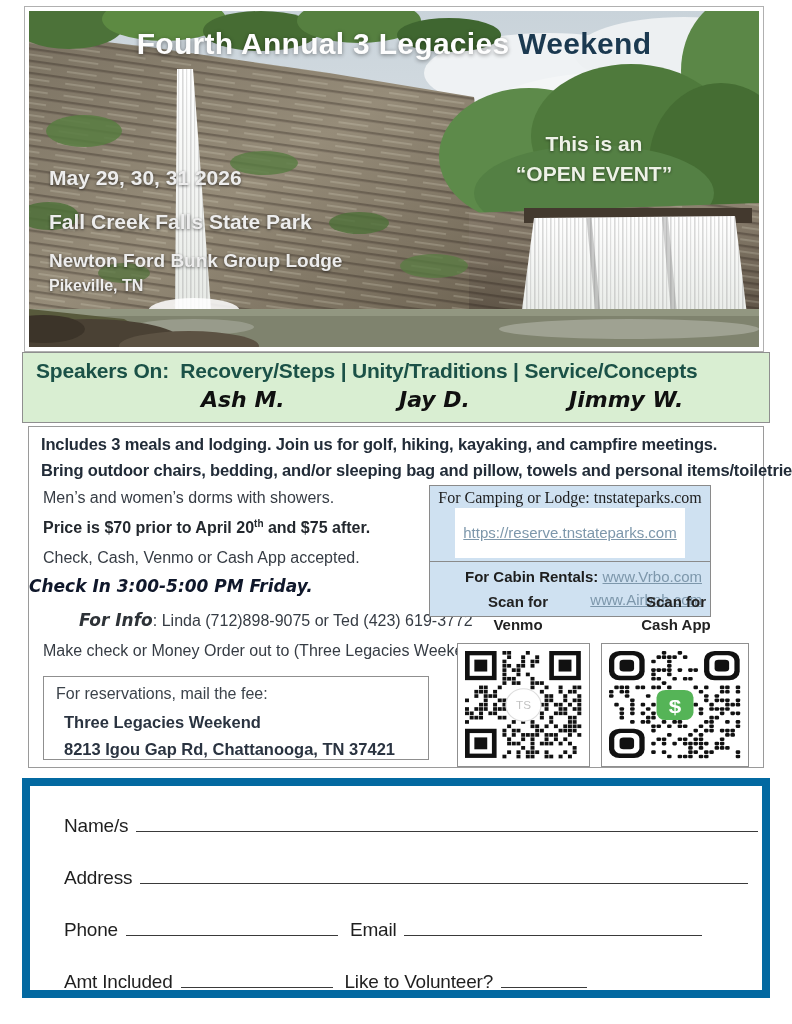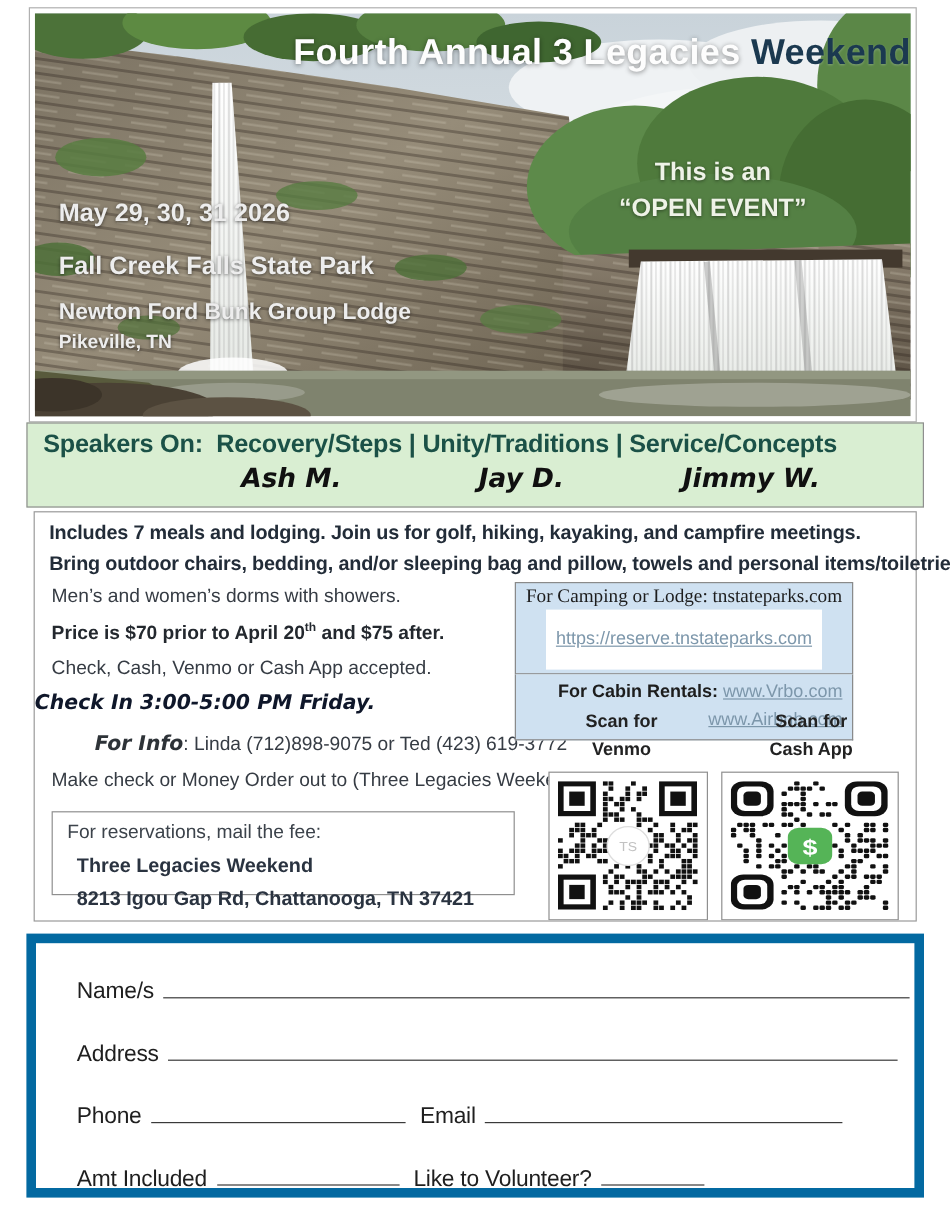--- a/index.html
+++ b/index.html
@@ -4,21 +4,21 @@
 <style>
   html,body{margin:0;padding:0;background:#fff;}
   .page{position:relative;width:792px;height:1024px;background:#ffffff;
         font-family:"Liberation Sans",sans-serif;overflow:hidden;}
 
   
   .hero{position:absolute;left:24px;top:6px;width:740px;height:346px;
         border:1px solid #b0b0b0;background:#fff;padding:4px;box-sizing:border-box;}
   .hero-img{position:relative;width:100%;height:100%;overflow:hidden;}
   .hero-img svg{position:absolute;inset:0;width:100%;height:100%;}
-  .hero-title{position:absolute;top:16px;left:0;right:0;text-align:right;
+  .hero-title{position:absolute;top:16px;left:0;right:0;text-align:center;
         font-size:30px;font-weight:bold;letter-spacing:.3px;white-space:nowrap;}
   .t-white{color:#fdfdfd;text-shadow:0 1px 4px rgba(0,0,0,.45);}
   .t-dark{color:#1b3950;text-shadow:0 1px 2px rgba(255,255,255,.25);}
   .hero-txt{position:absolute;left:20px;font-weight:bold;color:#ededed;
         text-shadow:0 1px 3px rgba(0,0,0,.55);font-size:21px;white-space:nowrap;}
   .hero-date{top:155px;}
   .hero-park{top:199px;}
   .hero-lodge{top:239px;font-size:19px;}
   .hero-city{top:266px;font-size:16px;}
   .open-event{position:absolute;left:430px;top:118px;width:270px;text-align:center;
@@ -67,21 +67,21 @@
   .scan{position:absolute;top:163px;width:130px;text-align:center;font-weight:bold;
         font-size:15px;color:#222;line-height:1.55;}
   .scan-v{left:424px;}.scan-c{left:582px;}
   .qrbox{position:absolute;top:216px;height:124px;background:#fff;
         border:1px solid #8f8f8f;box-sizing:border-box;}
   .qr-v{left:428px;width:133px;}
   .qr-c{left:572px;width:148px;}
   .qrbox svg{position:absolute;inset:7px;width:calc(100% - 14px);height:calc(100% - 14px);}
 
   
-  .resbox{position:absolute;left:14px;top:249px;width:386px;height:70px;
+  .resbox{position:absolute;left:14px;top:249px;width:386px;height:84px;
         border:1px solid #8f8f8f;box-sizing:border-box;}
   .res1{position:absolute;left:12px;top:8px;font-size:16px;color:#3c434b;white-space:nowrap;}
   .res2{position:absolute;left:20px;top:36px;font-size:16.5px;font-weight:bold;color:#2a3340;white-space:nowrap;}
   .res3{position:absolute;left:20px;top:63px;font-size:16.5px;font-weight:bold;color:#2a3340;white-space:nowrap;}
 
   
   .formbox{position:absolute;left:22px;top:778px;width:748px;height:220px;
         border:8px solid #0369a1;box-sizing:border-box;background:#fff;}
   .frow{position:absolute;left:34px;font-size:19px;color:#1f1f1f;
         letter-spacing:-.2px;white-space:nowrap;}
@@ -199,21 +199,21 @@
   </div>
 
   <div class="banner">
     <div class="banner-heading">Speakers On:  Recovery/Steps | Unity/Traditions | Service/Concepts</div>
     <span class="bname bn0">Ash M.</span>
     <span class="bname bn1">Jay D.</span>
     <span class="bname bn2">Jimmy W.</span>
   </div>
 
   <div class="info">
-    <div class="iline intro intro1">Includes 7 meals and lodging. Join us for golf, hiking, kayaking, and campfire meetings.</div>
+    <div class="iline intro intro1">Includes 3 meals and lodging. Join us for golf, hiking, kayaking, and campfire meetings.</div>
     <div class="iline intro intro2">Bring outdoor chairs, bedding, and/or sleeping bag and pillow, towels and personal items/toiletries.</div>
 
     <div class="iline txt dorms">Men’s and women’s dorms with showers.</div>
 
     <div class="iline txt price"><span>Price is $70 prior to April 20</span><sup>th</sup><span> and $75 after.</span></div>
 
     <div class="iline txt payment">Check, Cash, Venmo or Cash App accepted.</div>
     <div class="iline checkin">Check In 3:00-5:00 PM Friday.</div>
 
     <div class="iline txt forinfo"><span class="cursive">For Info</span><span>: Linda (712)898-9075 or Ted (423) 619-3772</span></div>

